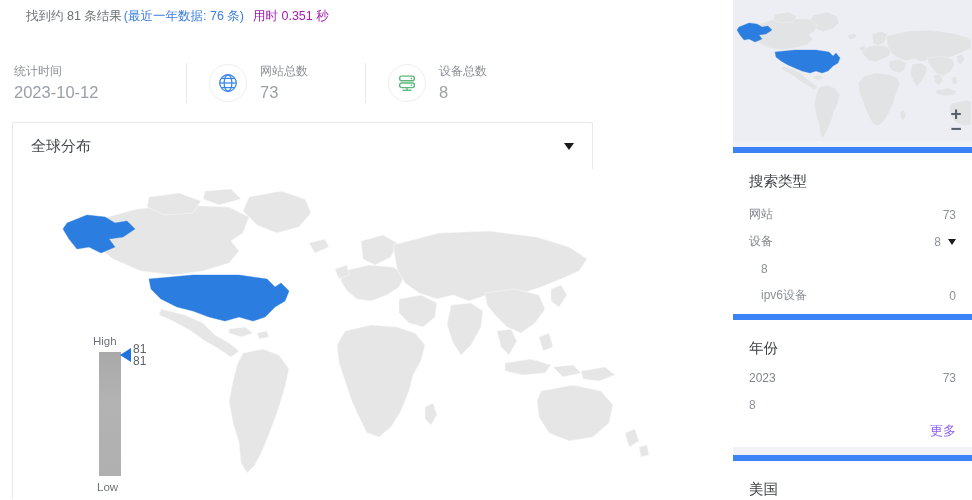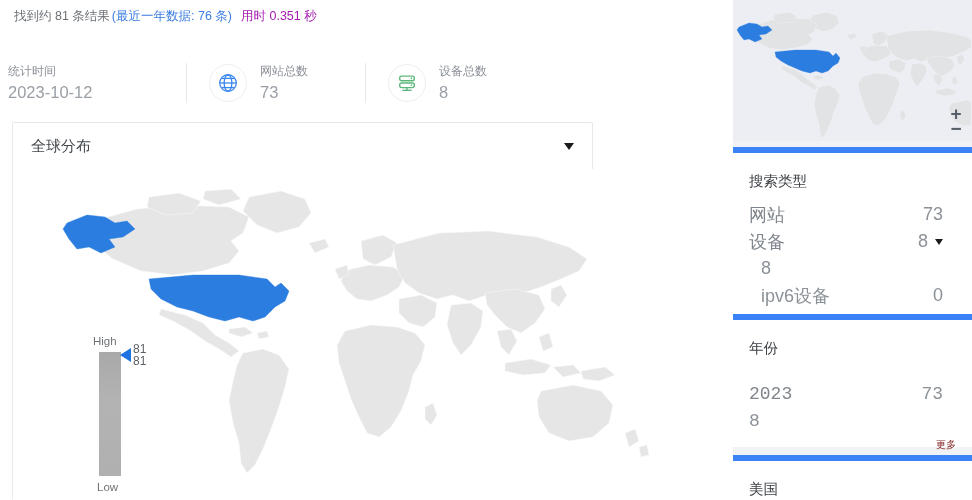--- a/index.html
+++ b/index.html
@@ -17,32 +17,32 @@
     width: 733px; height: 500px;
     background: #fff;
   }
 
   
   .results-bar {
     position: absolute; left: 14px; top: 7px;
     font-size: 12.5px; line-height: 18px;
     white-space: nowrap;
   }
-  .results-bar .r-plain { color: #6b7075; }
+  .results-bar .r-plain { color: #6b7075; margin-left: 12px; }
   .results-bar .r-recent { color: #3b7de0; margin-left: 2px; }
   .results-bar .r-time { color: #a21caf; margin-left: 9px; }
 
   
   .stats-strip {
     position: absolute; left: 0; top: 55px;
     width: 733px; height: 56px;
     display: flex; align-items: center;
   }
   .stat-block { display: flex; align-items: center; height: 46px; }
-  .stat-block.b1 { padding-left: 8px; width: 186px; align-items: center; }
+  .stat-block.b1 { padding-left: 14px; width: 186px; align-items: center; }
   .stat-block.b2 { padding-left: 22px; width: 178px; }
   .stat-block.b3 { padding-left: 22px; width: 190px; }
   .vdiv { width: 1px; height: 40px; background: #e8e9eb; }
 
   .stat-text .s-label {
     font-size: 12px; color: #8b9097; line-height: 17px;
   }
   .stat-text .s-value {
     font-size: 16.5px; color: #9aa0a6; line-height: 22px; margin-top: 1px;
   }
@@ -146,35 +146,35 @@
   #panel-type { top: 147px; height: 167px; }
   #panel-year { top: 314px; height: 133px; }
   #panel-country { top: 455px; height: 45px; }
 
   .panel-title {
     font-size: 14.5px; color: #3c4146;
     padding: 19px 0 0 16px;
   }
   .facet-row {
     display: flex; align-items: center;
-    height: 27px; padding: 0 29px 0 16px;
-    font-size: 18px; color: #80868d;
+    height: 27px; padding: 0 16px 0 16px;
+    font-size: 12px; color: #80868d;
   }
   .facet-row.sub { padding-left: 28px; color: #8b9198; }
   .facet-name { flex: 1; }
   .facet-count { color: #8b9198; }
   .facet-caret {
     width: 0; height: 0; margin-left: 7px;
     border-left: 4.5px solid transparent;
     border-right: 4.5px solid transparent;
     border-top: 6px solid #1b1b1b;
   }
   .more-link {
     text-align: right; padding: 4px 16px 0 0;
-    font-size: 10px; color: #7f1d1d;
+    font-size: 13px; color: #8b5cf6;
     cursor: pointer;
     font-family: Liberation Mono, monospace;
   }
   .land { fill: #e6e6e6; stroke: #fafafa; stroke-width: 0.5; }
   .land-hi { fill: #2b7de0; stroke: #2b7de0; stroke-width: 0.4; }
   .mini-land { fill: #e2e3e5; stroke: #f3f4f6; stroke-width: 0.4; }
   .mini-hi { fill: #2b7de0; stroke: #2b7de0; stroke-width: 0.3; }
 </style>
 </head>
 <body>
@@ -376,21 +376,21 @@
         </div>
         <div class="facet-row sub">
           <span class="facet-name">ipv6设备</span>
           <span class="facet-count">0</span>
         </div>
       </div>
     </div>
 
     <div class="side-panel" id="panel-year">
       <div class="panel-title">年份</div>
-      <div style="margin-top:22px;font-family:Liberation Mono, monospace;">
+      <div style="margin-top:6px;">
         <div class="facet-row">
           <span class="facet-name">2023</span>
           <span class="facet-count">73</span>
         </div>
         <div class="facet-row">
           <span class="facet-count">8</span>
         </div>
       </div>
       <div class="more-link">更多</div>
     </div>

